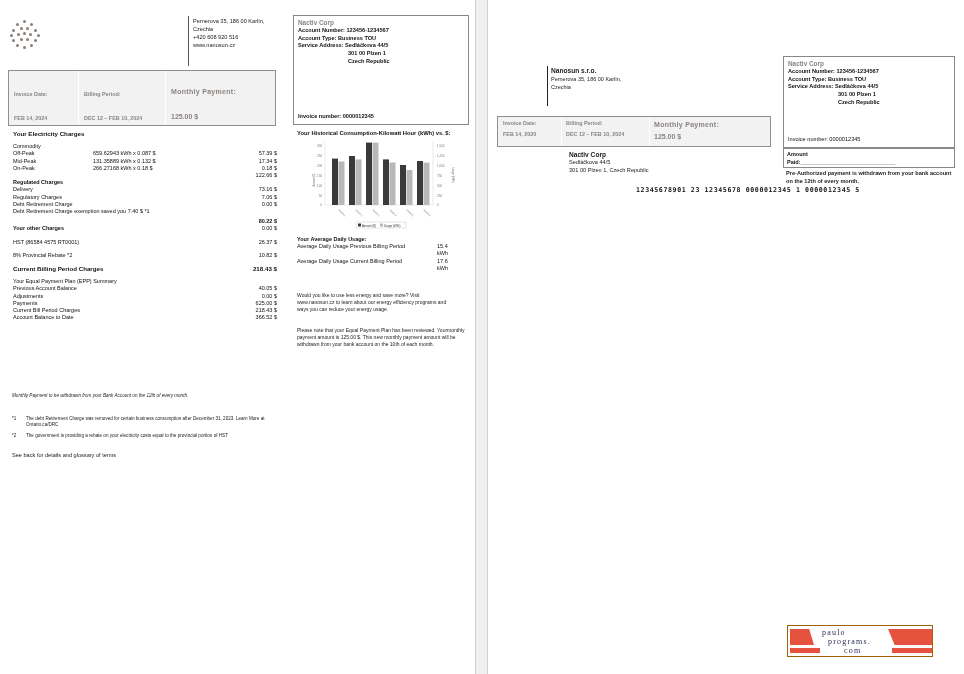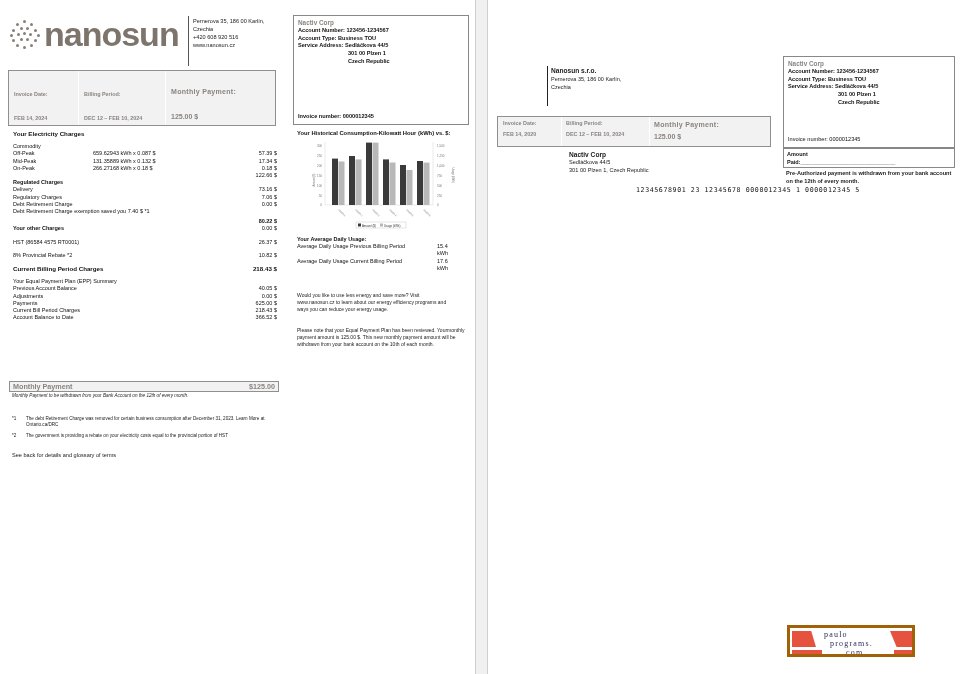--- a/index.html
+++ b/index.html
@@ -64,23 +64,23 @@
   .para { font-size: 5px; line-height: 7px; color: #222; }
 
   
   .rp-vline { left: 547px; top: 66px; width: 1px; height: 40px; background: #222; }
   .rp-addr { left: 551px; top: 67px; font-size: 5.5px; line-height: 8px; color: #222; }
   .rp-addr .nm { font-weight: bold; font-size: 6.6px; }
   .customer { left: 569px; top: 151px; font-size: 5.6px; line-height: 7.8px; color: #222; }
   .customer .nm { font-weight: bold; font-size: 6.6px; }
   .amount-box { left: 783px; top: 148px; width: 172px; height: 20px; border: 1px solid #888; padding: 2px 3px; font-size: 5.5px; line-height: 7.6px; font-weight: bold; }
   .preauth { left: 786px; top: 170px; width: 172px; font-size: 5.6px; line-height: 7.8px; font-weight: bold; color: #222; }
-  .micr { left: 636px; top: 186px; font-family: "DejaVu Sans Mono", monospace; font-weight: normal; font-size: 6.6px; letter-spacing: 0.6px; color: #111; white-space: nowrap; }
-
-  .ad { left: 787px; top: 625px; width: 128px; height: 32px; border: 3px solid #a16207; background: #fff; overflow: hidden; }
+  .micr { left: 636px; top: 186px; font-family: "DejaVu Sans Mono", monospace; font-weight: bold; font-size: 6.6px; letter-spacing: 0.6px; color: #111; white-space: nowrap; }
+
+  .ad { left: 787px; top: 625px; width: 146px; height: 32px; border: 1px solid #a16207; background: #fff; overflow: hidden; }
   .ad .stripe { position: absolute; background: #e5533f; }
   .ad .txt { position: absolute; left: 34px; top: 2px; font-family: "Liberation Serif", serif; font-size: 8px; line-height: 9px; color: #2b2e5a; letter-spacing: 1.2px; }
 </style>
 </head>
 <body>
 
 <div class="page page-left">
 
   <div class="abs logo">
     <div class="logo-mark">
@@ -97,21 +97,20 @@
         <span style="left:19px;top:14px"></span>
         <span style="left:13px;top:13px"></span>
       <span style="left:2px;top:20px"></span>
         <span style="left:24px;top:20px"></span>
         <span style="left:10px;top:19px"></span>
       <span style="left:16px;top:19px"></span>
         <span style="left:6px;top:25px"></span>
         <span style="left:20px;top:25px"></span>
       <span style="left:13px;top:27px"></span>
     </div>
-    <div class="logo-text">nanosun</div>
   </div>
   <div class="abs logo-divider"></div>
   <div class="abs company-addr">
     <div>Pernerova 35, 186 00 Karlín,</div>
     <div>Czechia</div>
     <div>+420 608 920 516</div>
     <div>www.nanosun.cz</div>
   </div>
 
   <div class="abs acct-box" style="left:293px;top:15px;width:176px;height:110px;">
@@ -217,24 +216,20 @@
     <div class="row">
         <span>Current Bill Period Charges</span>
         <span class="c3">218.43 $</span>
       </div>
     <div class="row">
         <span>Account Balance to Date</span>
         <span class="c3">366.52 $</span>
       </div>
   </div>
 
-  <div class="abs mp-bar">
-    <span>Monthly Payment</span>
-    <span>$125.00</span>
-  </div>
   <div class="abs mp-note">Monthly Payment to be withdrawn from your Bank Account on the 12th of every month.</div>
 
   <div class="abs" style="left:12px;top:416px;width:265px;">
     <div class="fn">
         <span class="n">*1</span>
         <span style="flex:1">The debt Retirement Charge was removed for certain business consumption after December 31, 2023. Learn More at Ontario.ca/DRC</span>
       </div>
     <div style="height:5px"></div>
     <div class="fn">
         <span class="n">*2</span>

